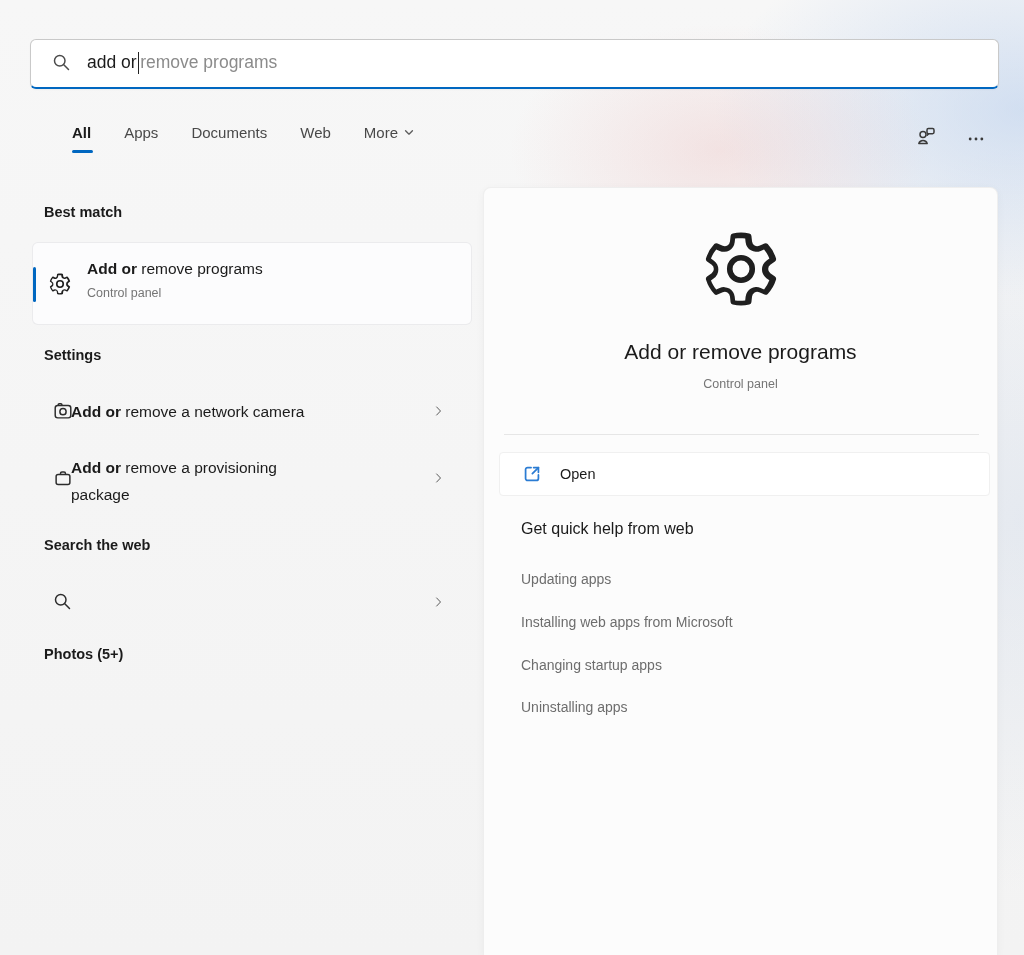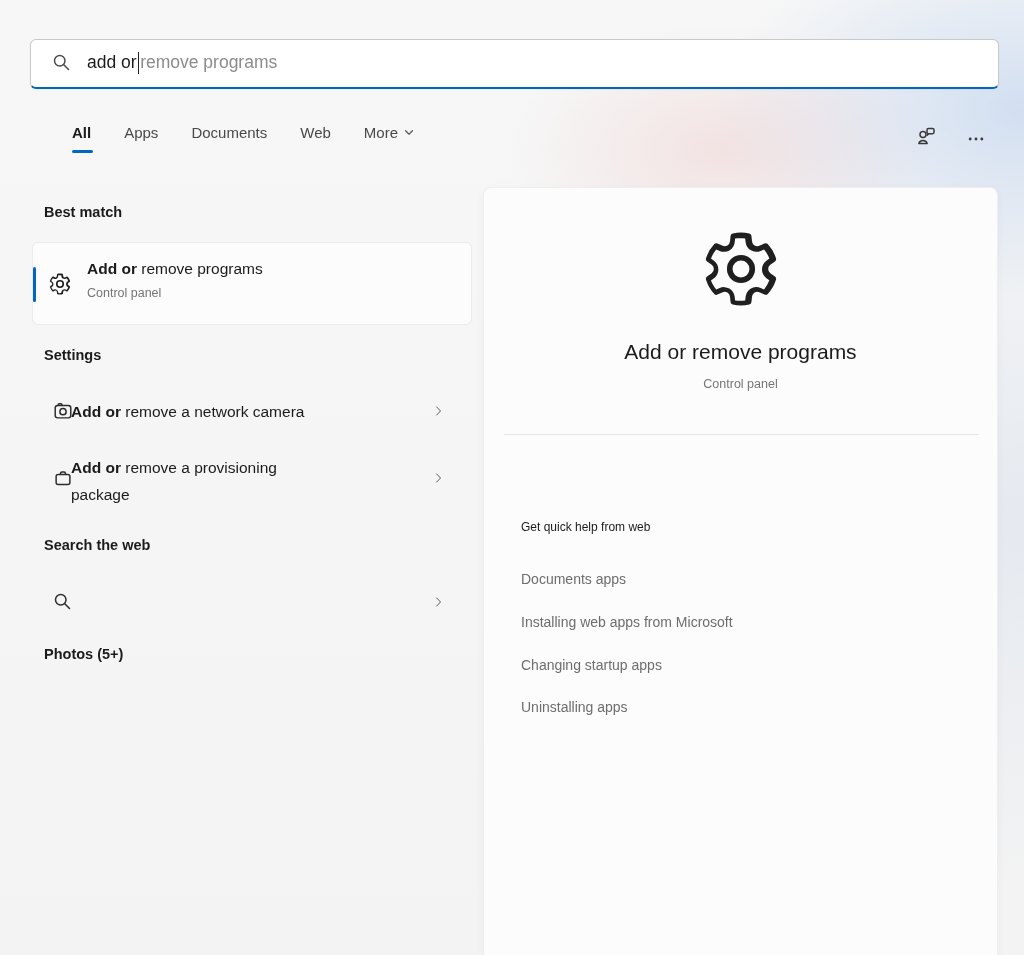--- a/index.html
+++ b/index.html
@@ -82,21 +82,21 @@
   .panel-title{position:absolute;left:0;right:0;top:152px;text-align:center;font-size:21px;color:var(--ink);}
   .panel-sub{position:absolute;left:0;right:0;top:189px;text-align:center;font-size:12.5px;color:var(--ink-soft);}
   .panel-divider{position:absolute;left:20px;right:18px;top:246px;height:1px;background:#e6e6e6;}
   .open-row{
     position:absolute;left:15px;right:7px;top:264px;height:44px;
     background:#fff;border:1px solid #f0f0f0;border-radius:4px;
     display:flex;align-items:center;padding-left:21px;
   }
   .open-row .open-ic{width:22px;height:22px;color:var(--open_icon);margin-right:17px;}
   .open-label{font-size:14.5px;color:var(--ink);}
-  .help-header{position:absolute;left:37px;top:332px;font-size:12px;color:var(--ink);}
+  .help-header{position:absolute;left:37px;top:332px;font-size:16px;color:var(--ink);}
   .help-link{position:absolute;left:37px;font-size:14px;color:var(--ink-link);}
 </style>
 </head>
 <body>
 
 <svg width="0" height="0" style="position:absolute">
   <defs>
     <g id="ic-search">
       <circle cx="10" cy="10" r="6" fill="none" stroke="currentColor" stroke-width="1.7"></circle>
       <line x1="14.6" y1="14.6" x2="20" y2="20" stroke="currentColor" stroke-width="1.7" stroke-linecap="round"></line>
@@ -219,20 +219,26 @@
 <div class="abs sec-header" style="left:44px;top:646px;">Photos (5+)</div>
 
 <div class="abs panel">
   <svg class="panel-gear" viewBox="0 0 24 24">
       <use href="#ic-gear"></use>
     </svg>
   <div class="panel-title">Add or remove programs</div>
   <div class="panel-sub">Control panel</div>
   <div class="panel-divider"></div>
 
+  <div class="open-row">
+    <svg class="open-ic" viewBox="0 0 24 24">
+        <use href="#ic-external"></use>
+      </svg>
+    <span class="open-label">Open</span>
+  </div>
 
   <div class="help-header">Get quick help from web</div>
 
-  <div class="help-link" style="top:383px;">Documents apps</div>
+  <div class="help-link" style="top:383px;">Updating apps</div>
   <div class="help-link" style="top:426px;">Installing web apps from Microsoft</div>
   <div class="help-link" style="top:469px;">Changing startup apps</div>
   <div class="help-link" style="top:511px;">Uninstalling apps</div>
 </div>
 
 </body></html>

